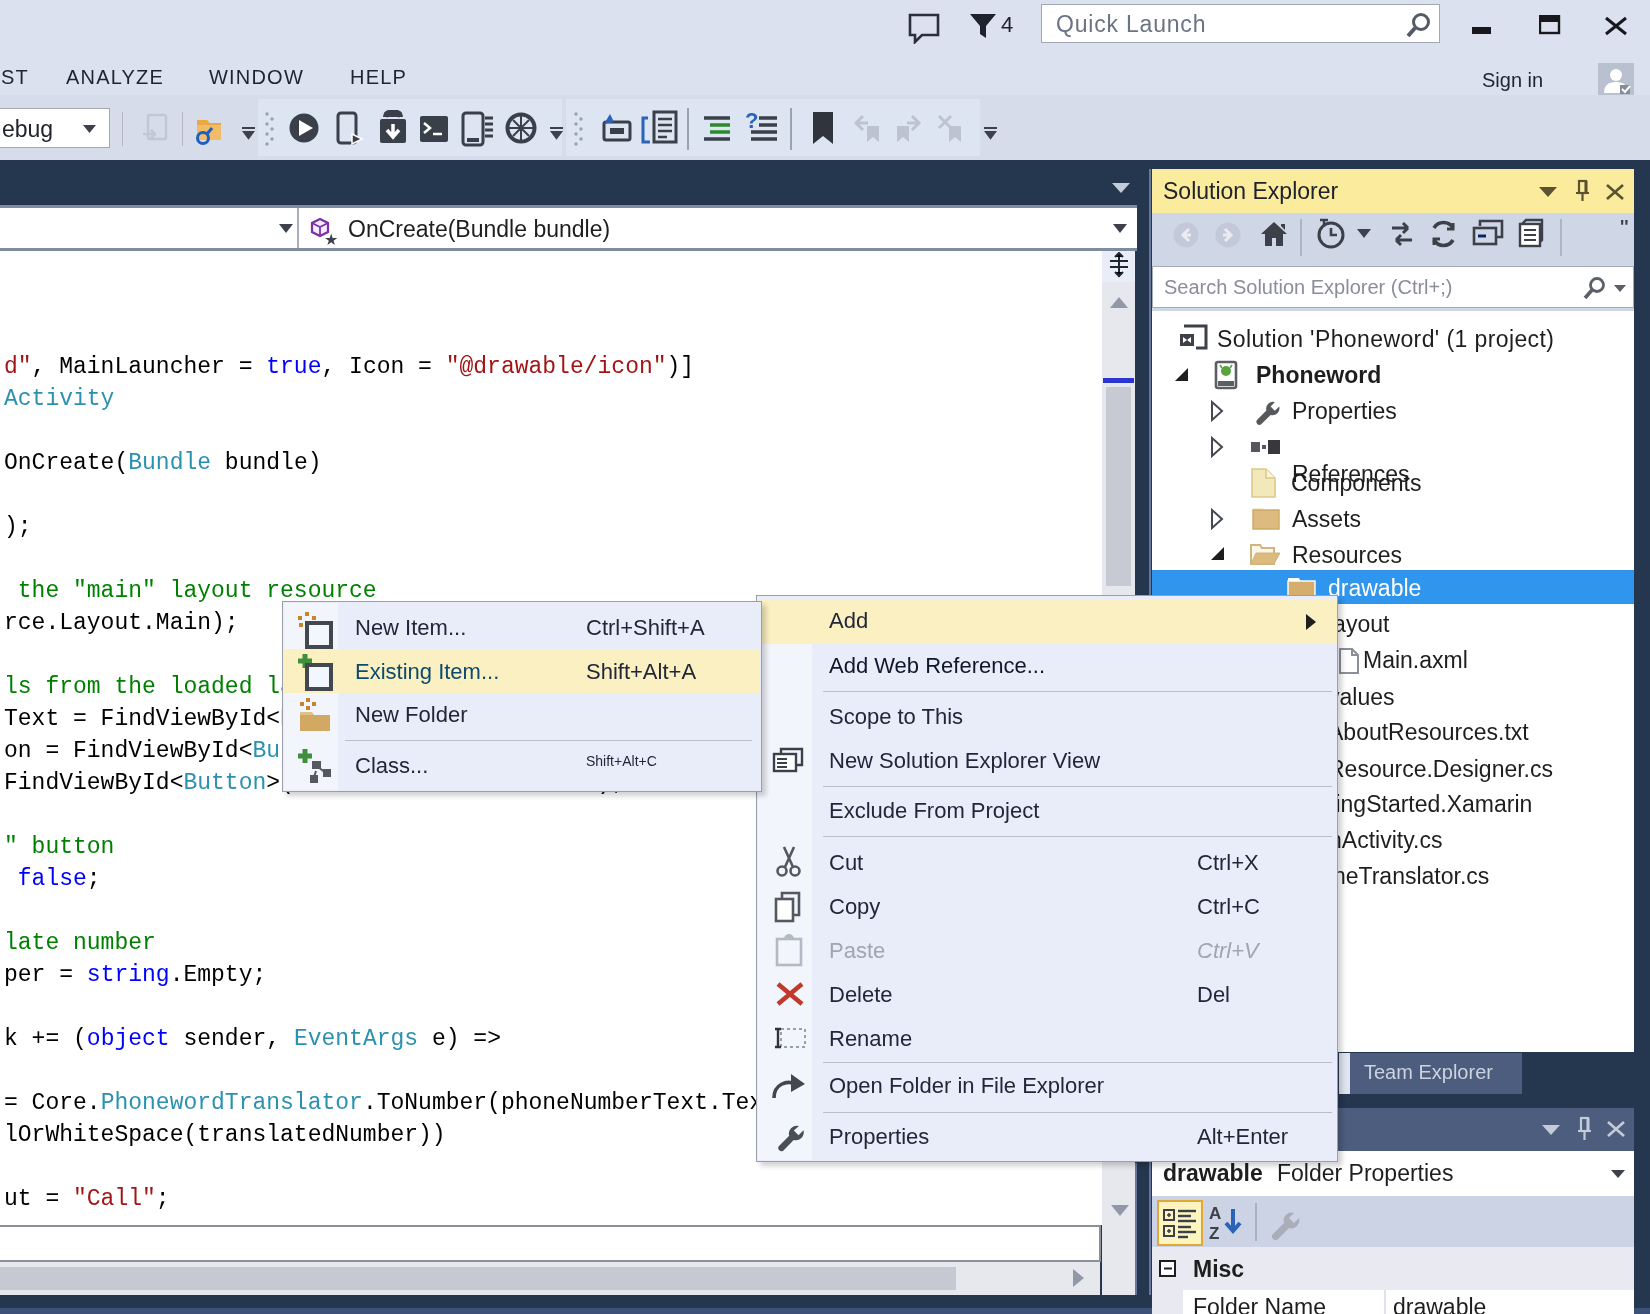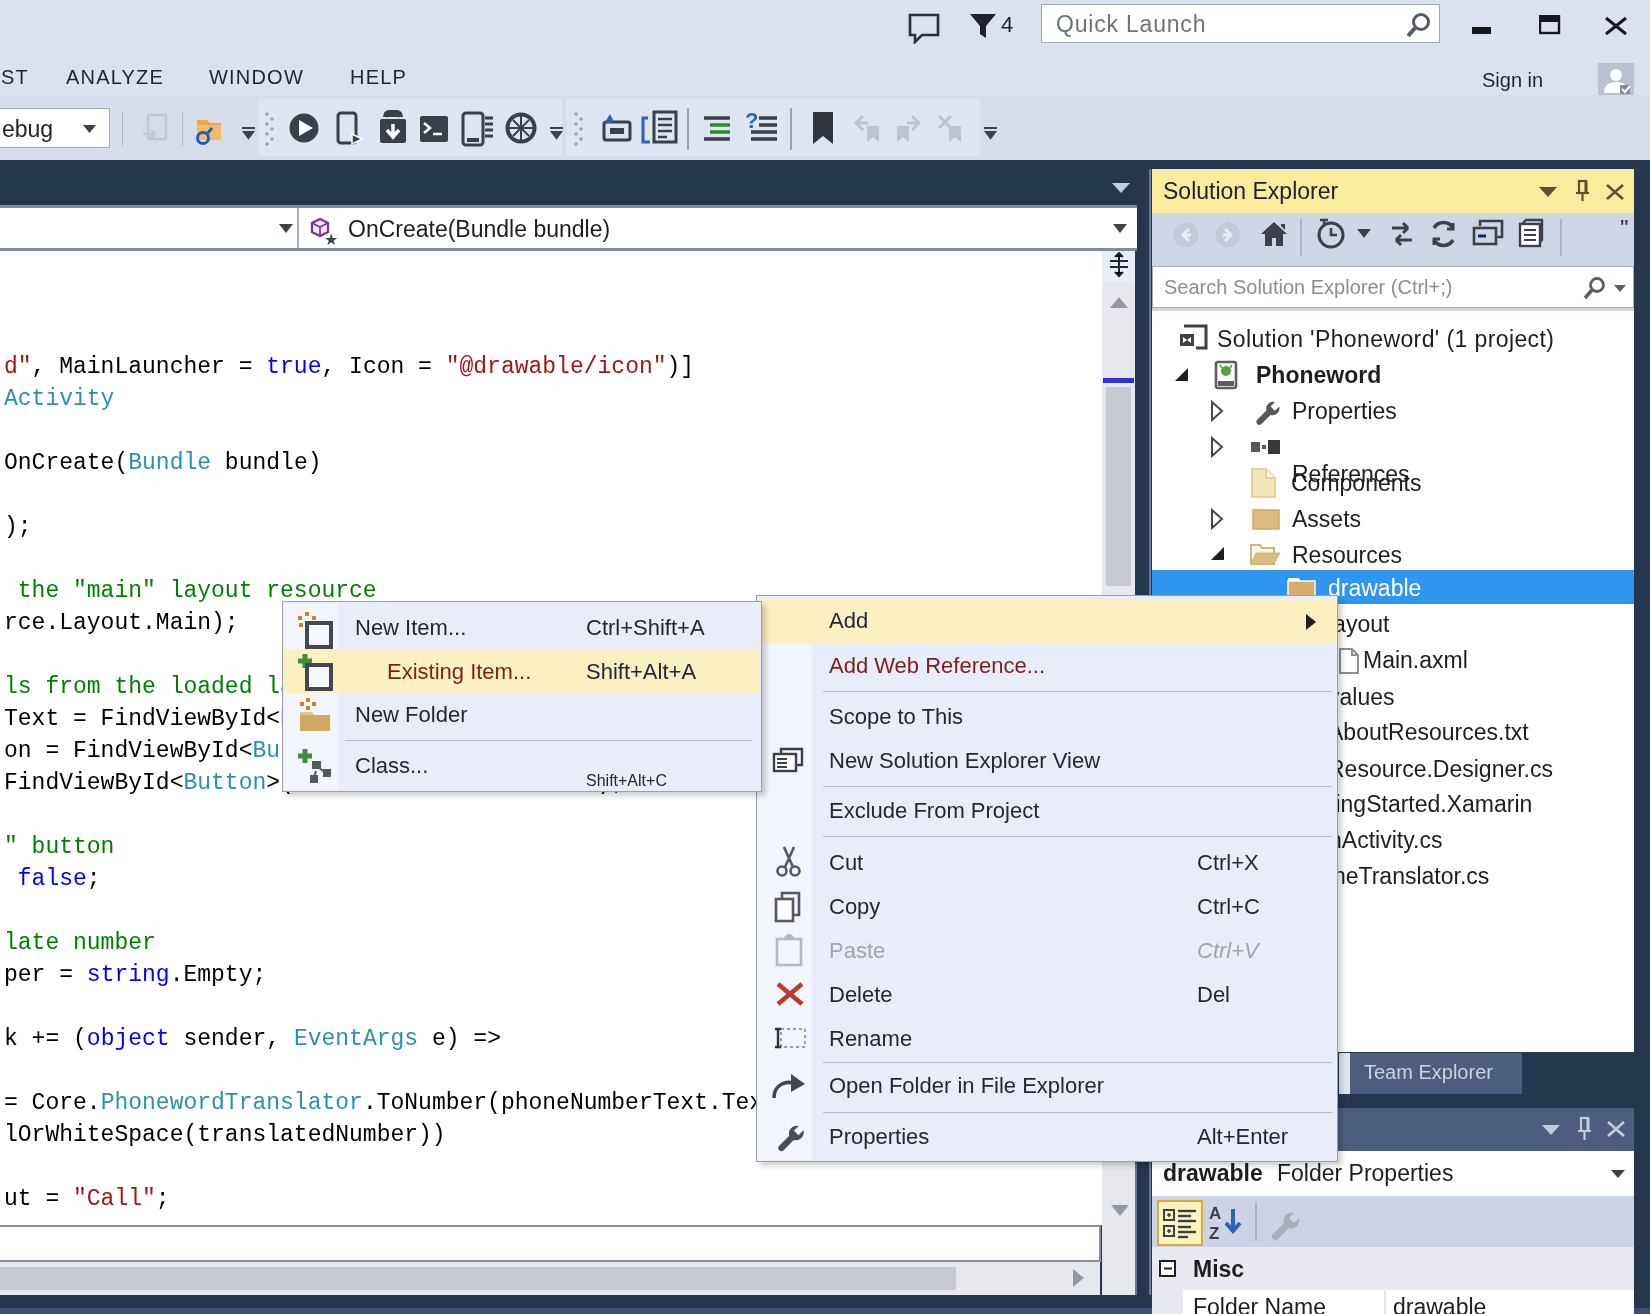--- a/index.html
+++ b/index.html
@@ -511,21 +511,21 @@
 <div class="ab" style="left:1393px;top:1294px;font-size:23px;color:#1e1e1e;">drawable</div>
 
 <div class="ab" style="left:756px;top:595px;width:582px;height:567px;background:#e9edf9;border:1px solid #9aa0ab;box-sizing:border-box;box-shadow:4px 4px 5px rgba(0,0,0,0.18);"></div>
 <div class="ab" style="left:758px;top:644px;width:54px;height:516px;background:#f3f5fc;"></div>
 
 <div class="ab" style="left:757px;top:599px;width:580px;height:45px;background:#fbf0c1;"></div>
 <div class="ab" style="left:829px;top:608px;font-size:22px;color:#23263a;">Add</div>
 <svg class="ab" style="left:1305px;top:613px" width="12" height="18">
     <path d="M1 1 L11 9 L1 17 z" fill="#1e1e1e"></path>
   </svg>
-<div class="ab" style="left:829px;top:653px;font-size:22px;color:#7f1d1d;">Add Web Reference...</div>
+<div class="ab" style="left:829px;top:653px;font-size:22px;color:#0f172a;">Add Web Reference...</div>
 <div class="ab" style="left:823px;top:691px;width:509px;height:1px;background:#b9bdc8;"></div>
 <div class="ab" style="left:829px;top:704px;font-size:22px;color:#23263a;">Scope to This</div>
 <div class="ab" style="left:829px;top:748px;font-size:22px;color:#23263a;">New Solution Explorer View</div>
 <svg class="ab" style="left:771px;top:746px" width="34" height="32">
  <path d="M10 8 v-5 h21 v16 h-5" fill="none" stroke="#3c4149" stroke-width="2.4"></path>
  <rect x="3" y="8" width="22" height="17" fill="#fff" stroke="#3c4149" stroke-width="2.4"></rect>
  <g stroke="#3c4149" stroke-width="2">
       <path d="M6 13 h10"></path>
       <path d="M6 17 h10"></path>
       <path d="M6 21 h10"></path>
@@ -596,21 +596,21 @@
  <rect x="11" y="13" width="24" height="24" fill="#f4f6fd" stroke="#434750" stroke-width="4"></rect>
 </svg>
 <div class="ab" style="left:355px;top:615px;font-size:22px;color:#23263a;">New Item...</div>
 <div class="ab" style="left:586px;top:615px;font-size:22px;color:#23263a;">Ctrl+Shift+A</div>
 
 <div class="ab" style="left:283px;top:649px;width:477px;height:44px;background:#fbf0c1;"></div>
 <svg class="ab" style="left:296px;top:652px" width="40" height="40">
  <path d="M9 2 v14 M2 9 h14" stroke="#3f8f3d" stroke-width="5"></path>
  <rect x="11" y="13" width="24" height="24" fill="#f4f6fd" stroke="#434750" stroke-width="4"></rect>
 </svg>
-<div class="ab" style="left:355px;top:659px;font-size:22px;color:#7f1d1d;margin-left:32px;">Existing Item...</div>
+<div class="ab" style="left:355px;top:659px;font-size:22px;color:#0c4a6e;">Existing Item...</div>
 <div class="ab" style="left:586px;top:659px;font-size:22px;color:#23263a;">Shift+Alt+A</div>
 
 <svg class="ab" style="left:296px;top:697px" width="40" height="36">
  <g fill="#c8832b">
       <rect x="4" y="5" width="4" height="4"></rect>
       <rect x="10" y="1" width="4" height="4"></rect>
       <rect x="16" y="5" width="4" height="4"></rect>
       <rect x="10" y="9" width="4" height="4"></rect>
     </g>
  <path d="M4 15 h12 l3 4 h-15 z" fill="#e2c188"></path>
@@ -622,13 +622,13 @@
 <svg class="ab" style="left:296px;top:747px" width="40" height="40">
  <path d="M9 2 v14 M2 9 h14" stroke="#3f8f3d" stroke-width="5"></path>
  <g fill="#55585e">
       <rect x="16" y="14" width="9" height="8"></rect>
       <rect x="27" y="22" width="8" height="8"></rect>
       <rect x="14" y="28" width="8" height="8"></rect>
     </g>
  <path d="M22 20 l8 6 M20 24 l-2 6" stroke="#55585e" stroke-width="2"></path>
 </svg>
 <div class="ab" style="left:355px;top:753px;font-size:22px;color:#23263a;">Class...</div>
-<div class="ab" style="left:586px;top:753px;font-size:16px;color:#23263a;margin-top:19px;">Shift+Alt+C</div>
+<div class="ab" style="left:586px;top:753px;font-size:14px;color:#23263a;">Shift+Alt+C</div>
 
 </body></html>

